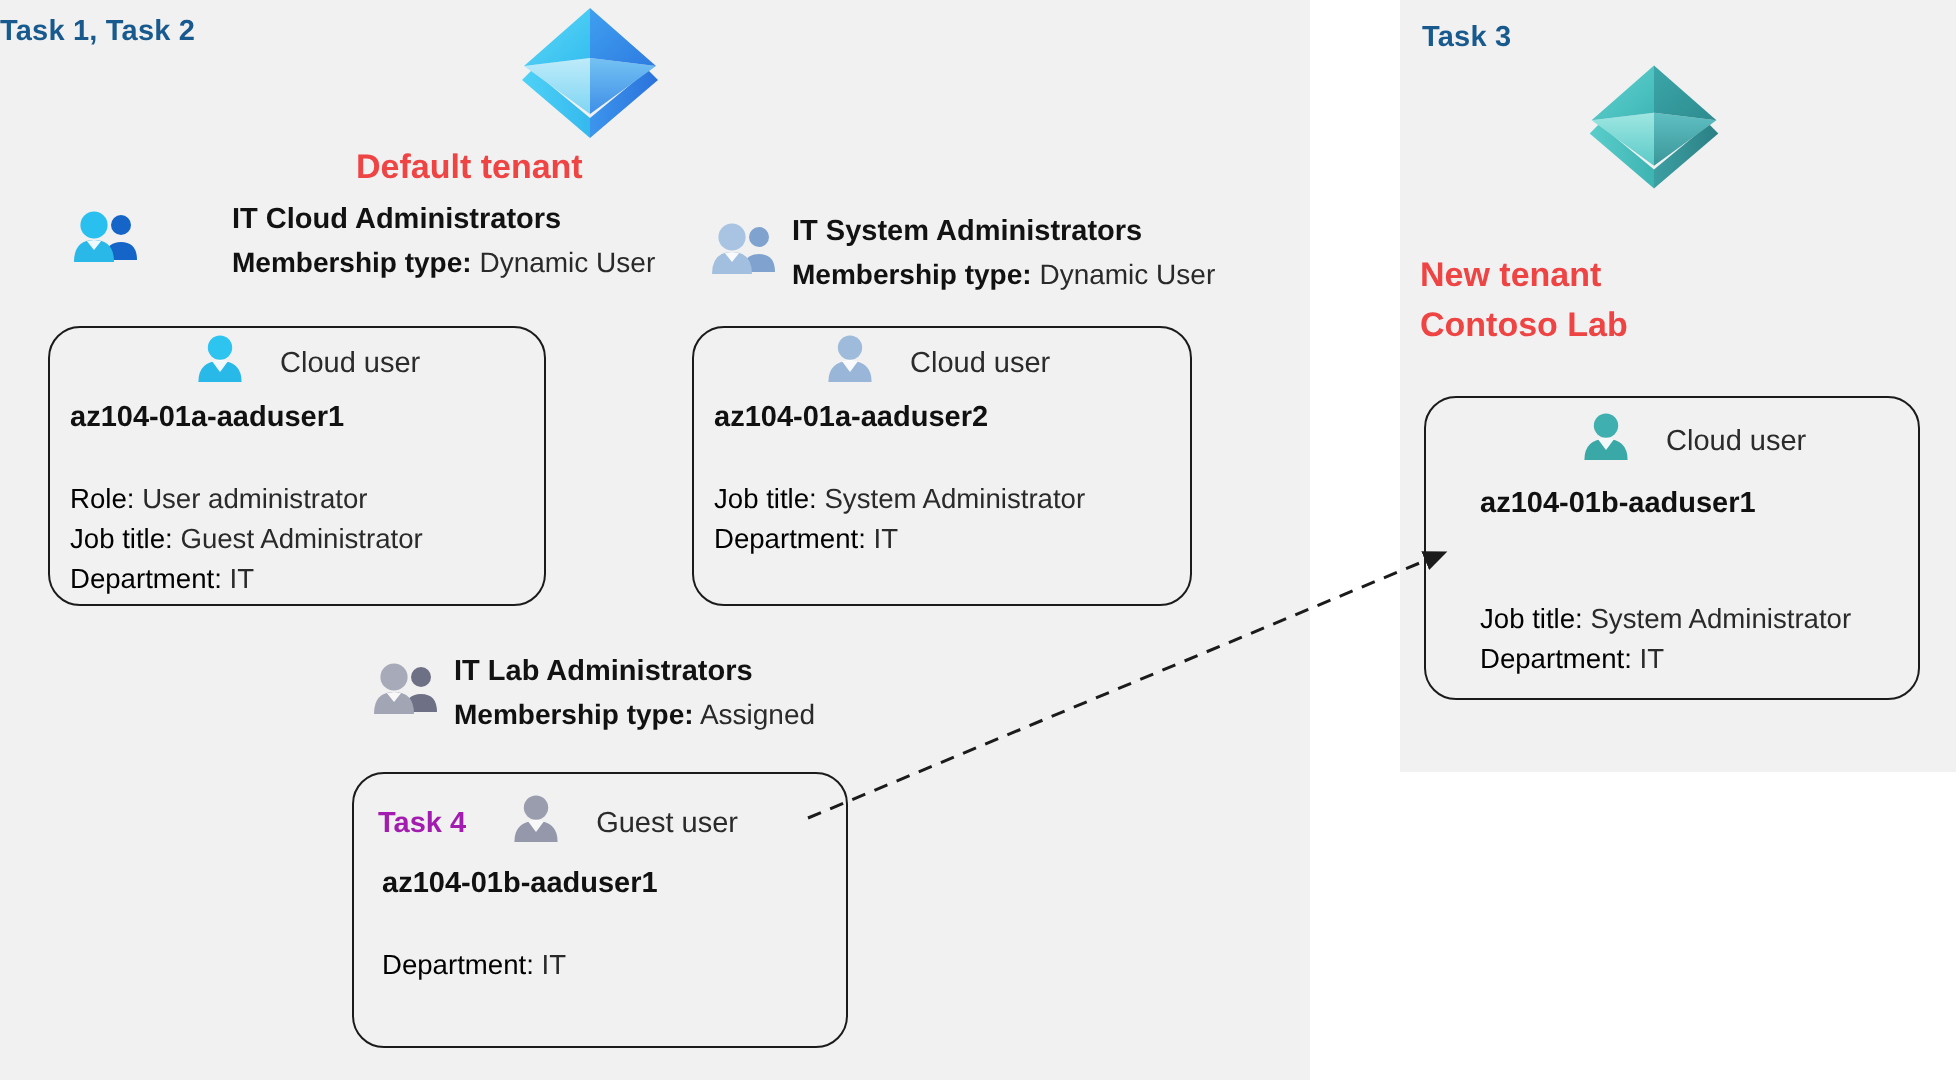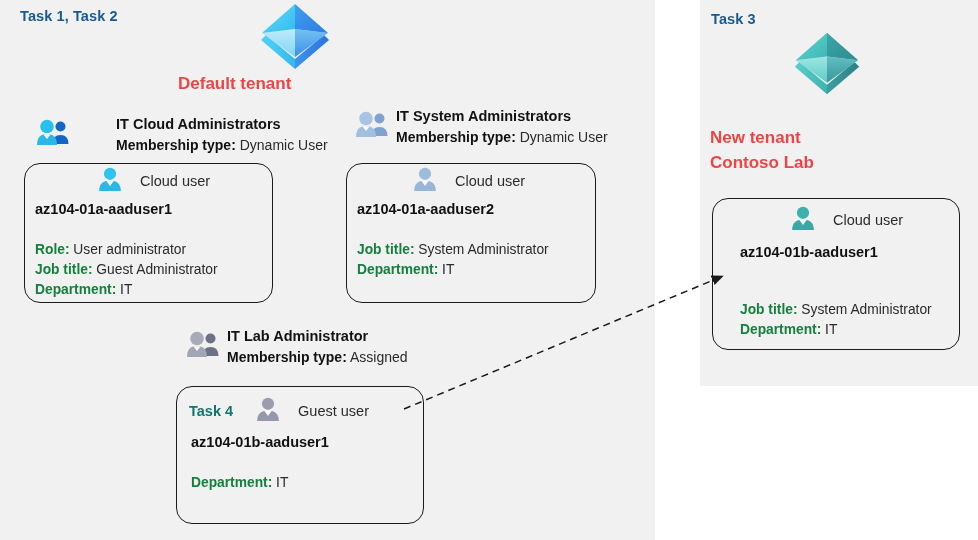--- a/index.html
+++ b/index.html
@@ -80,55 +80,55 @@
     gap: 17px;
     white-space: nowrap;
   }
   .card-head-label {
     font-size: 14.5px;
     color: #2b2b2b;
   }
   .card-head .task-inline {
     font-size: 14.5px;
     font-weight: bold;
-    color: #0f766e;
+    color: #a21caf;
     margin-right: 5px;
   }
   .card-username {
     position: absolute;
     font-size: 14.5px;
     font-weight: bold;
     color: #111111;
     white-space: nowrap;
   }
   .card-attrs {
     position: absolute;
     font-size: 13.8px;
     color: #2a2a2a;
     line-height: 1.45;
     white-space: nowrap;
   }
-  .card-attrs b { color: #15803d; font-weight: bold; }
+  .card-attrs b { color: #000000; font-weight: normal; }
 
   .arrow-layer {
     position: absolute;
     left: 0; top: 0;
     width: 978px; height: 540px;
     pointer-events: none;
   }
 </style>
 </head>
 <body>
 
 <div id="canvas">
 
   <div class="panel" id="panel-left"></div>
   <div class="panel" id="panel-right"></div>
 
-  <div class="task-label" style="left:20px; top:8px;">Task 1, Task 2</div>
+  <div class="task-label" style="left:0; top:8px;">Task 1, Task 2</div>
 
   <div class="task-label" style="left:711px; top:11px;">Task 3</div>
 
   <div class="tenant-icon" style="left:258px; top:2px;">
     <svg width="74" height="68" viewBox="0 0 74 68">
       <defs>
         <linearGradient id="dTopL" x1="0" y1="0" x2="1" y2="1">
           <stop offset="0" stop-color="#5ED9F7"></stop>
             <stop offset="1" stop-color="#34BDEF"></stop>
         </linearGradient>
@@ -200,21 +200,21 @@
       <path d="M37 55 L4 31 L37 27 Z" fill="url(#tBotL)"></path>
       <path d="M37 55 L70 31 L37 27 Z" fill="url(#tBotR)"></path>
       <path d="M37 2 L4 31 L37 27 Z" fill="url(#tTopL)"></path>
       <path d="M37 2 L70 31 L37 27 Z" fill="url(#tTopR)"></path>
     </svg>
   </div>
 
   <div class="tenant-title" style="left:710px; top:126px; width:258px;">New  tenant</div>
   <div class="tenant-title" style="left:710px; top:151px; width:258px;">Contoso Lab</div>
 
-  <div class="group" style="left:36px; top:114px;gap:46px;">
+  <div class="group" style="left:36px; top:100px;gap:46px;">
     <span class="group-icon">
       <svg width="34" height="28" viewBox="0 0 34 28">
         <circle cx="24.5" cy="7.5" r="5" fill="#1565C8"></circle>
         <path d="M16.5 25 q0-9 8-9 t8 9 z" fill="#1565C8"></path>
         <circle cx="11" cy="7.5" r="6.8" fill="#29C0EF"></circle>
         <path d="M1 26 q0-11 10-11 t10 11 z" fill="#2AB8E8"></path>
         <path d="M7.4 15.5 L11 20 L14.6 15.5 L11 15 Z" fill="#ffffff" opacity=".92"></path>
       </svg>
     </span>
     <span class="group-text">
@@ -249,21 +249,21 @@
     <span class="group-icon">
       <svg width="34" height="28" viewBox="0 0 34 28">
         <circle cx="24.5" cy="7.5" r="5" fill="#6E7186"></circle>
         <path d="M16.5 25 q0-9 8-9 t8 9 z" fill="#6E7186"></path>
         <circle cx="11" cy="7.5" r="6.8" fill="#A7AAB8"></circle>
         <path d="M1 26 q0-11 10-11 t10 11 z" fill="#A2A5B4"></path>
         <path d="M7.4 15.5 L11 20 L14.6 15.5 L11 15 Z" fill="#ffffff" opacity=".92"></path>
       </svg>
     </span>
     <span class="group-text">
-      <span class="group-name">IT Lab Administrator</span>
+      <span class="group-name">IT Lab Administrators</span>
       <span class="group-member">
         <b>Membership type:</b>
         <span>Assigned</span>
       </span>
     </span>
   </div>
 
   <div class="card" style="left:24px; top:163px; width:249px; height:140px;"></div>
 
   <div class="card-head" style="left:97px; top:166px;">

